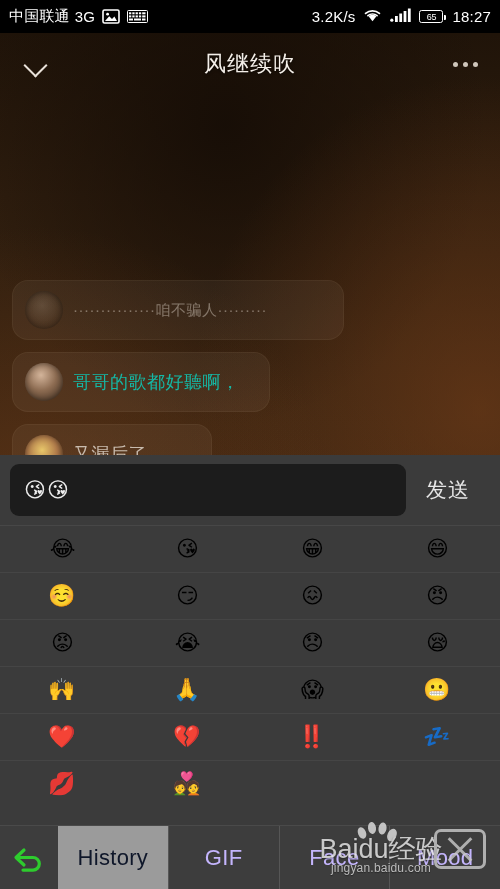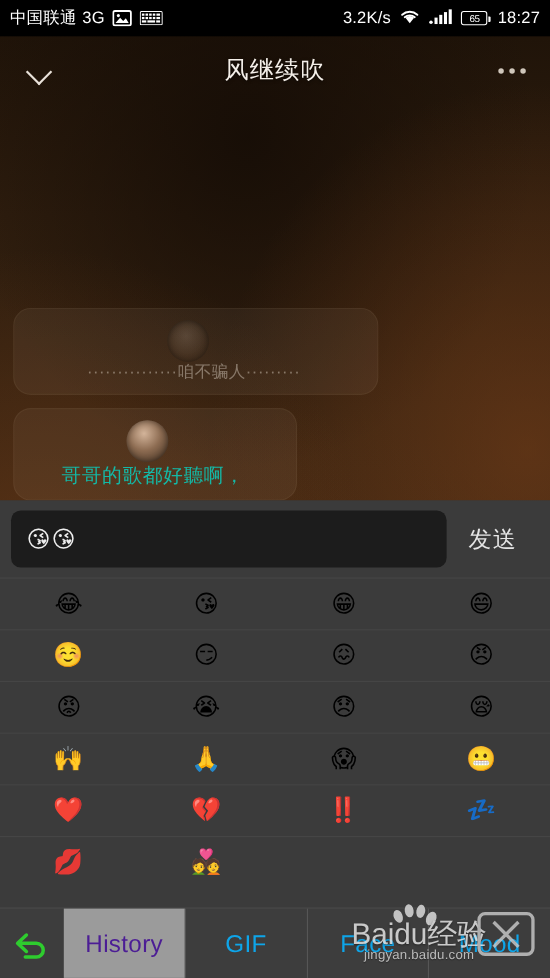--- a/index.html
+++ b/index.html
@@ -68,21 +68,20 @@
   
   #chat{ position:absolute; left:0; top:280px; width:500px; }
   .bubble{
     margin:0 0 12px 12px;
     border-radius:16px;
     background:rgba(255,238,220,0.055);
     border:1px solid rgba(255,230,200,0.05);
     display:flex; align-items:center;
     padding:10px 16px 10px 12px;
     min-height:56px;
-    flex-direction:column;
   }
   .bubble.b1{ width:332px; }
   .bubble.b2{ width:258px; }
   .bubble.b3{ width:200px;font-family:Liberation Serif, serif; }
   .ava{
     width:38px; height:38px; border-radius:50%; flex:0 0 38px;
     margin-right:10px;
     background:radial-gradient(circle at 40% 35%, #b89a82 0%, #7d6450 55%, #4a3728 100%);
     box-shadow:inset 0 0 6px rgba(0,0,0,.45);
   }
@@ -127,25 +126,25 @@
   #tabs{
     position:absolute; left:0; bottom:0; width:500px; height:64px;
     display:flex; align-items:stretch; background:#3d3d3d;
     border-top:1px solid #4a4a4a;
   }
   #backbtn{
     width:58px; display:flex; align-items:center; justify-content:center;
   }
   .tab{
     flex:1; display:flex; align-items:center; justify-content:center;
-    color:#0ea5e9; font-size:22px; letter-spacing:0.3px;
+    color:#c4b5fd; font-size:22px; letter-spacing:0.3px;
     border-left:1px solid #565656;
     position:relative;
   }
-  .tab.sel{ background:#9b9b9b; border-left:none; color:#4c1d95; }
+  .tab.sel{ background:#9b9b9b; border-left:none; color:#0f172a; }
 
   
   #wm{
     position:absolute; right:14px; bottom:6px;
     width:210px; height:56px; pointer-events:none;
     opacity:.82;
   }
   #wm .wmline{
     position:absolute; left:0; top:34px; width:100%;
     color:#d6d6d6; font-size:12px; text-align:center; letter-spacing:.2px;

